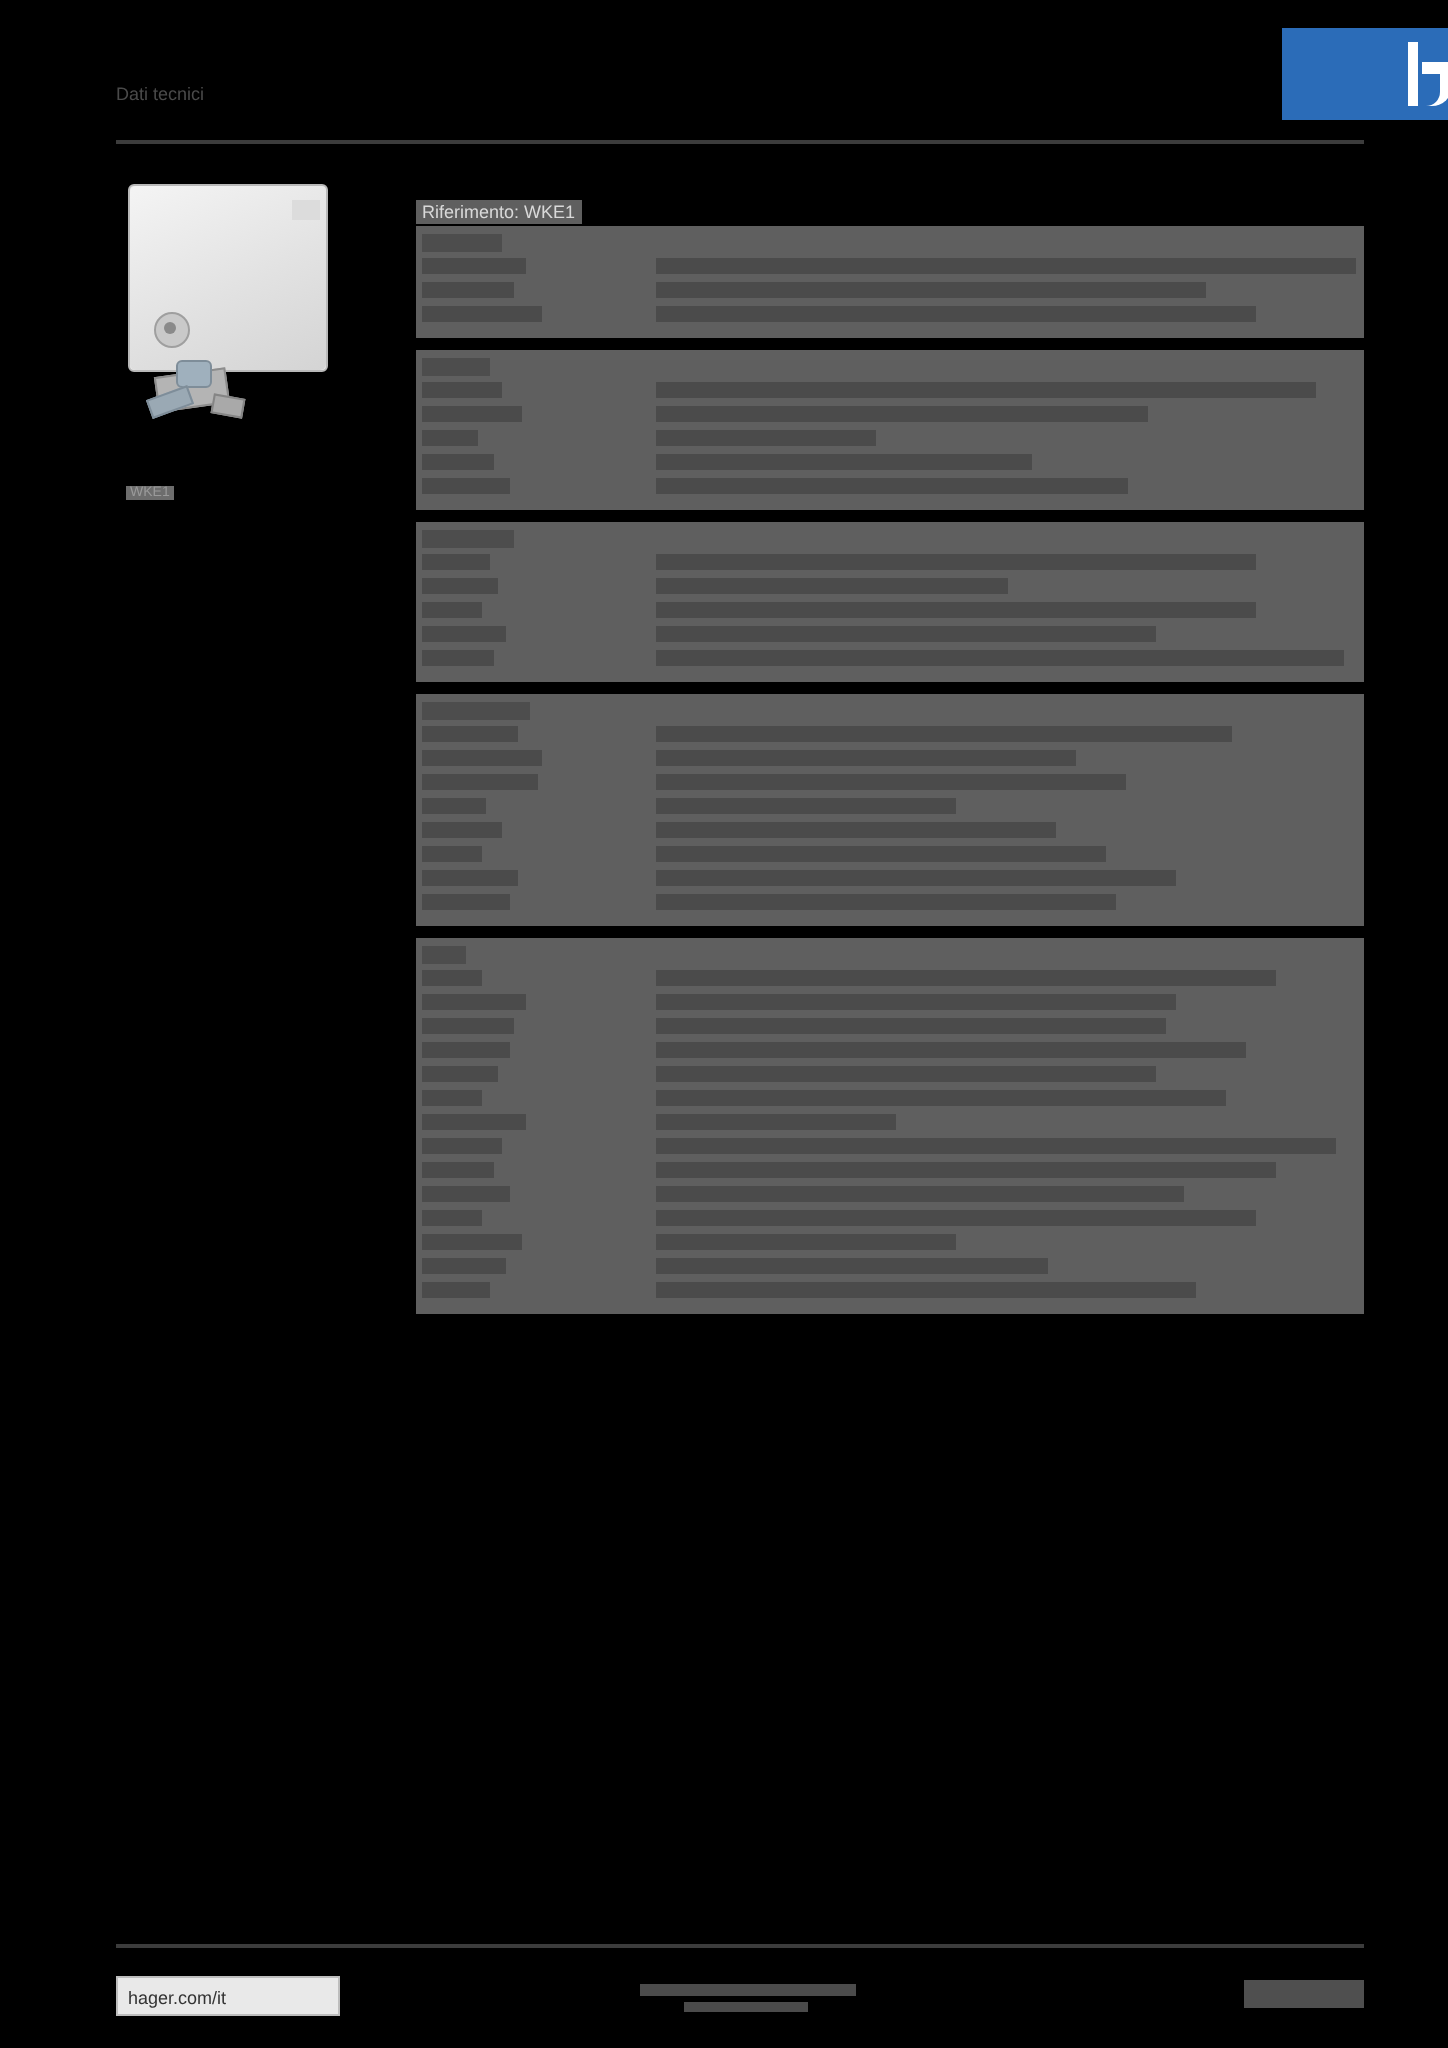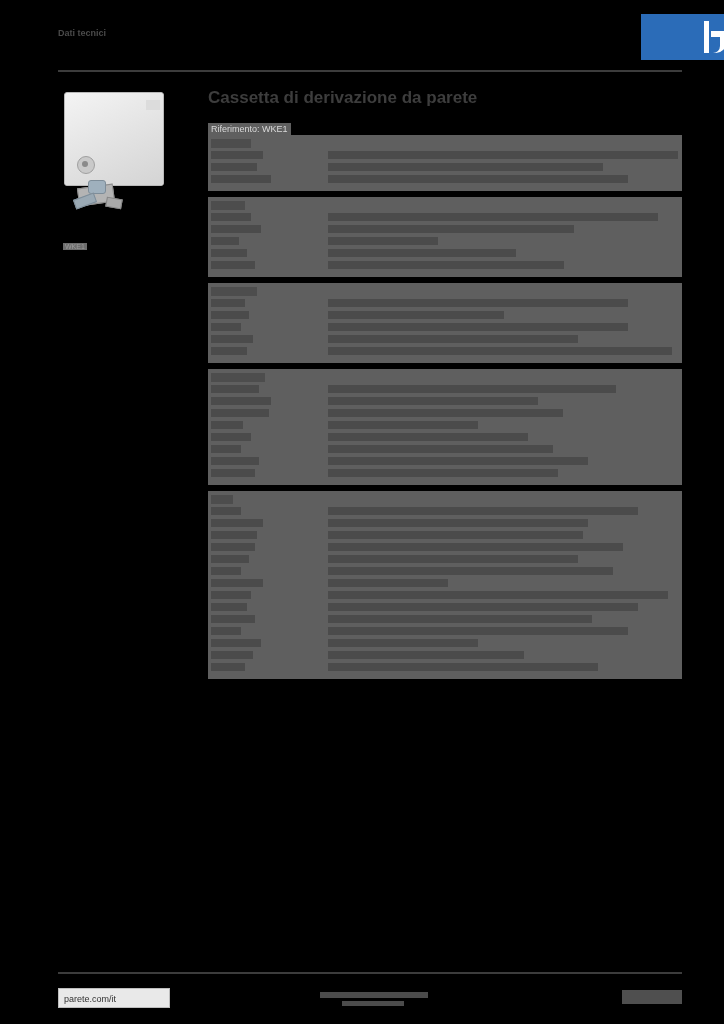--- a/index.html
+++ b/index.html
@@ -34,25 +34,24 @@
     top: 0;
     font-size: 21px;
     font-weight: bold;
     color: #3a3a3a;
     letter-spacing: 0.3px;
     white-space: nowrap;
   }
   .doc-subtitle {
     position: absolute;
     left: 0;
-    top: 14px;
+    top: 28px;
     font-size: 9px;
     color: #4a4a4a;
     white-space: nowrap;
-    font-weight: bold;
   }
   .logo {
     position: absolute;
     left: 583px;
     top: 0px;
     width: 99px;
     height: 46px;
     background: #2b6cb8;
   }
   .logo-mark {
@@ -359,21 +358,20 @@
     <div class="prod-bracket">
       <div class="plate"></div>
       <div class="knob"></div>
       <div class="stem"></div>
       <div class="tip"></div>
     </div>
     <div class="prod-caption">WKE1</div>
   </div>
 
   <div class="content">
-    <div class="product-title">Cassetta di derivazione da parete</div>
     <div class="ref-line">
       <span class="lbl">Riferimento: WKE1</span>
     </div>
     <div id="sections-host">
         <div class="block">
           <div class="sect-head">
             <div class="tag" style="width: 40px;"></div>
           </div>
           <div class="row">
             <div class="c1" style="width: 52px;"></div>
@@ -533,20 +531,20 @@
           </div>
           <div class="row">
             <div class="c1" style="width: 34px;"></div>
             <div class="c2" style="left: 120px; width: 270px;"></div>
           </div>
         </div>
       </div>
   </div>
 
   <div class="footer-rule"></div>
-  <div class="footer-url">parete.com/it</div>
+  <div class="footer-url">hager.com/it</div>
   <div class="footer-center">
     <div class="fl1"></div>
     <div class="fl2"></div>
   </div>
   <div class="footer-page"></div>
 
 </div>
 
 </body></html>

